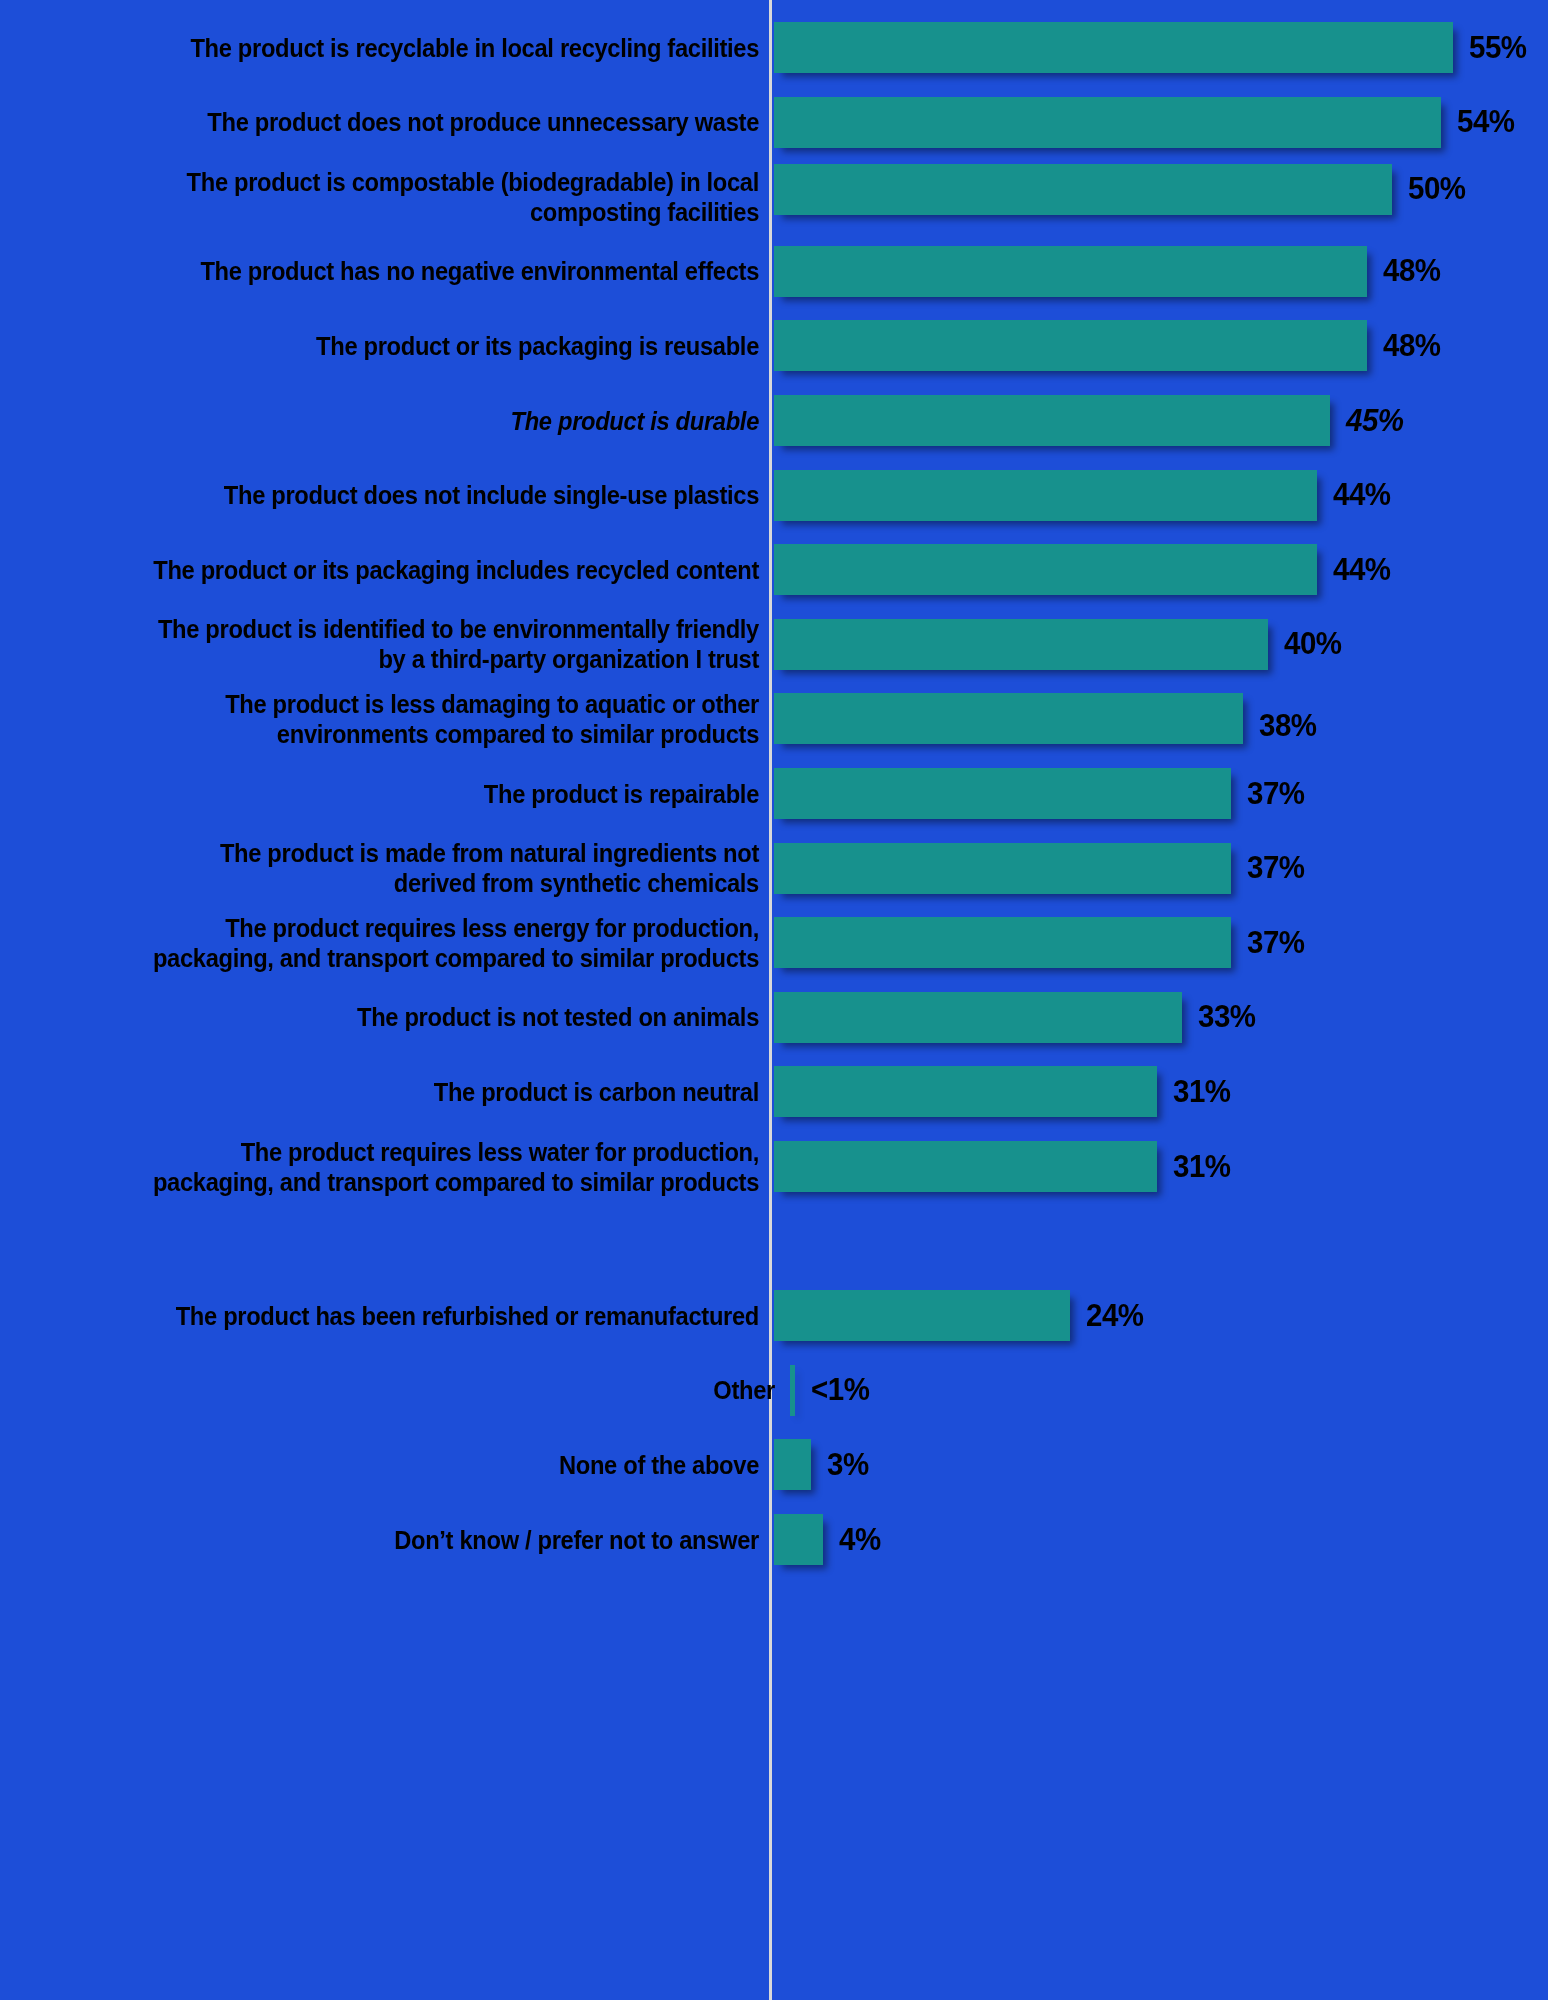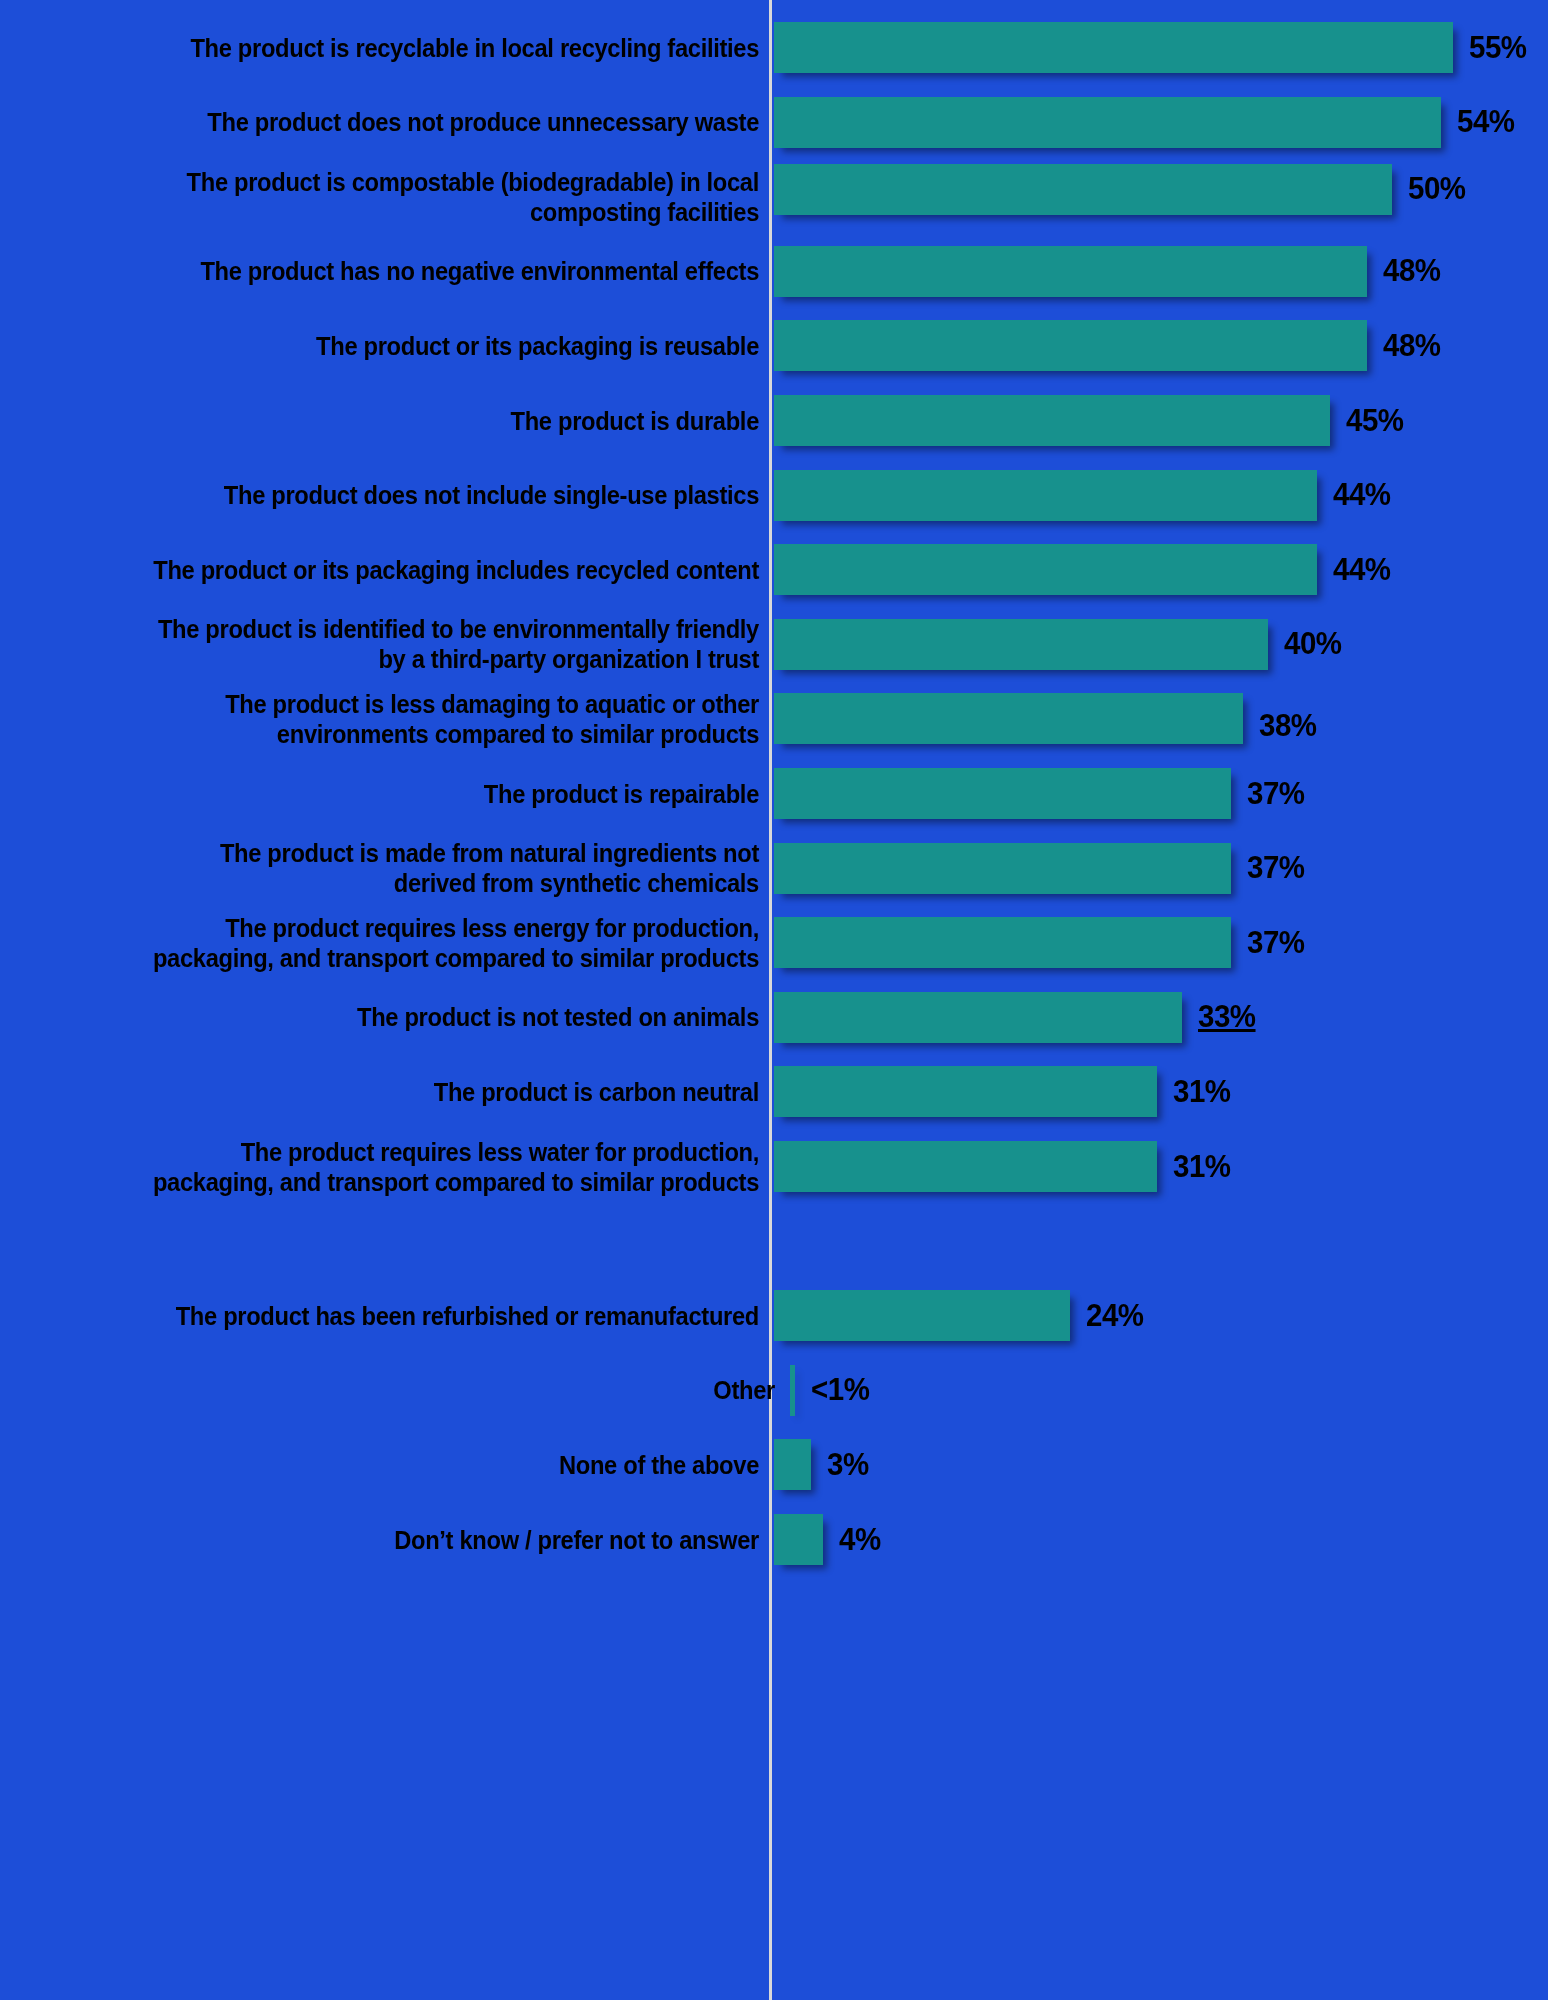--- a/index.html
+++ b/index.html
@@ -122,21 +122,21 @@
           <div class="value-label">48%</div>
         </div>
       </div>
       <div class="row" style="top: 320.4px; height: 51px;">
         <div class="cat-label" style="right: 789px; width: 780px; top: 50%; transform: translateY(-50%) scaleX(0.93); position: absolute;">The product or its packaging is reusable</div>
         <div class="bar-wrap" style="top: 0px; height: 51px;">
           <div class="bar" style="width: 592.8px;"></div>
           <div class="value-label">48%</div>
         </div>
       </div>
-      <div class="row" style="top: 395px; height: 51px;">
+      <div class="row" style="top: 395px; height: 51px; font-style: italic;">
         <div class="cat-label" style="right: 789px; width: 780px; top: 50%; transform: translateY(-50%) scaleX(0.93); position: absolute;">The product is durable</div>
         <div class="bar-wrap" style="top: 0px; height: 51px;">
           <div class="bar" style="width: 555.75px;"></div>
           <div class="value-label">45%</div>
         </div>
       </div>
       <div class="row" style="top: 469.6px; height: 51px;">
         <div class="cat-label" style="right: 789px; width: 780px; top: 50%; transform: translateY(-50%) scaleX(0.93); position: absolute;">The product does not include single-use plastics</div>
         <div class="bar-wrap" style="top: 0px; height: 51px;">
           <div class="bar" style="width: 543.4px;"></div>
@@ -184,21 +184,21 @@
       <div class="row" style="top: 917.2px; height: 51px;">
         <div class="cat-label" style="right: 789px; width: 780px; top: 50%; transform: translateY(-50%) scaleX(0.93); position: absolute;">The product requires less energy for production,
 packaging, and transport compared to similar products</div>
         <div class="bar-wrap" style="top: 0px; height: 51px;">
           <div class="bar" style="width: 456.95px;"></div>
           <div class="value-label">37%</div>
         </div>
       </div>
       <div class="row" style="top: 991.8px; height: 51px;">
         <div class="cat-label" style="right: 789px; width: 780px; top: 50%; transform: translateY(-50%) scaleX(0.93); position: absolute;">The product is not tested on animals</div>
-        <div class="bar-wrap" style="top: 0px; height: 51px; text-decoration: underline;">
+        <div class="bar-wrap" style="top: 0px; height: 51px;">
           <div class="bar" style="width: 407.55px;"></div>
           <div class="value-label">33%</div>
         </div>
       </div>
       <div class="row" style="top: 1066.4px; height: 51px;">
         <div class="cat-label" style="right: 789px; width: 780px; top: 50%; transform: translateY(-50%) scaleX(0.93); position: absolute;">The product is carbon neutral</div>
         <div class="bar-wrap" style="top: 0px; height: 51px;">
           <div class="bar" style="width: 382.85px;"></div>
           <div class="value-label">31%</div>
         </div>

